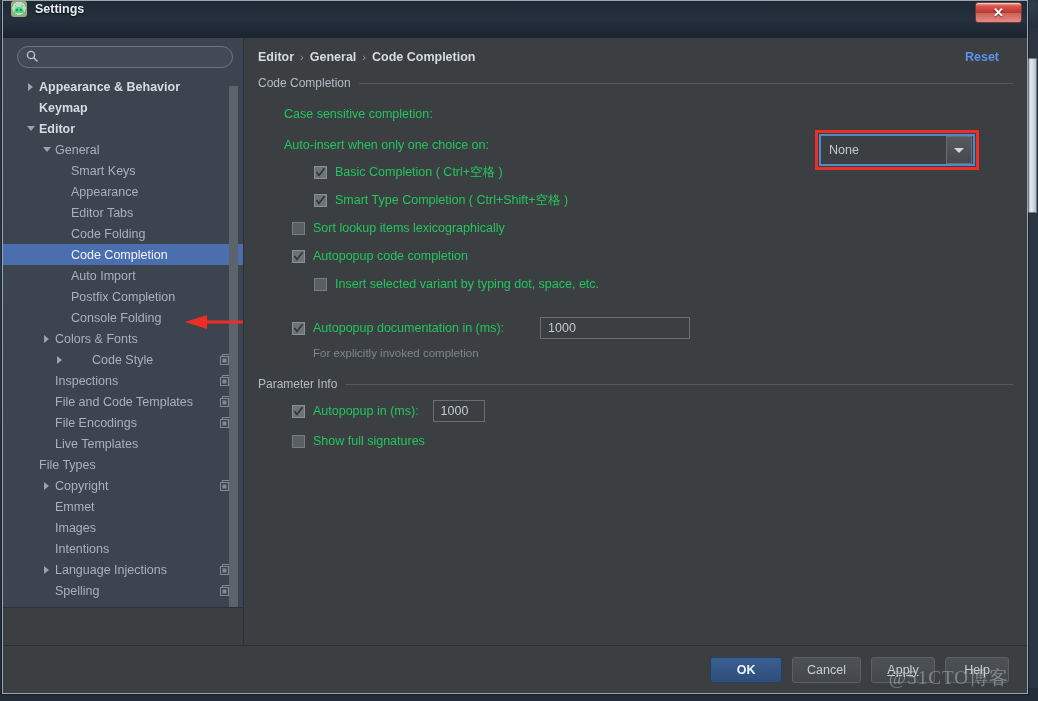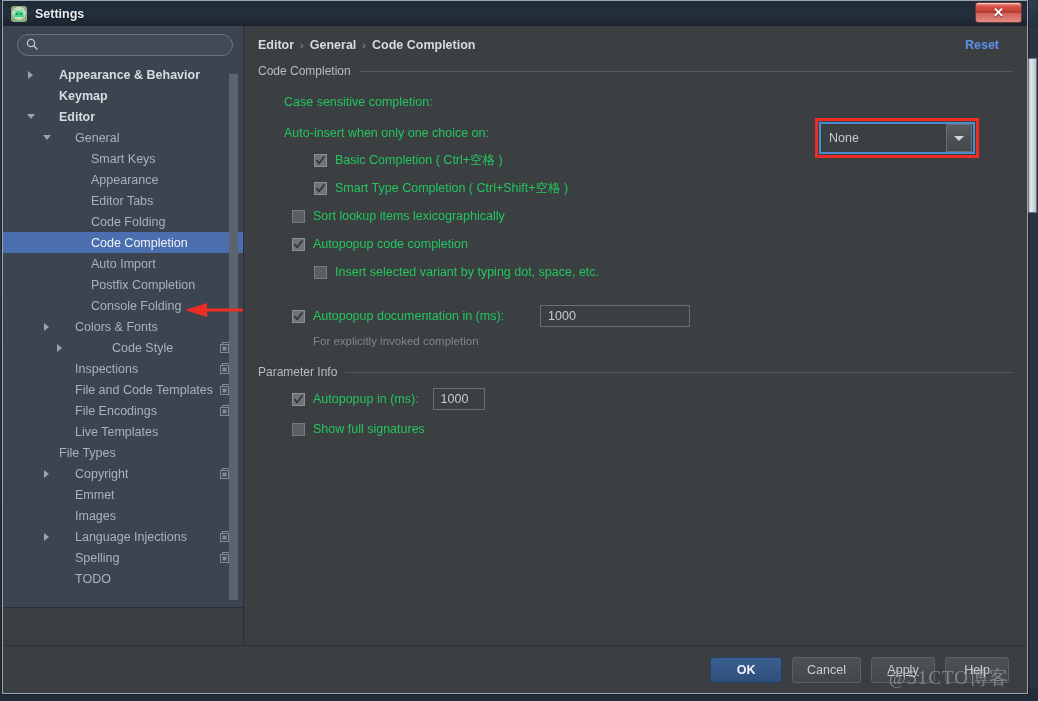--- a/index.html
+++ b/index.html
@@ -42,23 +42,23 @@
   
   #dialog {
     position: absolute; left: 2px; top: 0; width: 1026px; height: 694px;
     border: 1px solid #9aa6b2;
     box-shadow: 0 0 0 1px rgba(0,0,0,.35);
     background: #3c3f41;
     display: flex; flex-direction: column;
   }
   
   #titlebar {
-    height: 25px; flex: none; position: relative;
+    height: 37px; flex: none; position: relative;
     background: linear-gradient(180deg,#1f2a36 0%,#24303d 50%,#1b242e 100%);
-    display: flex; align-items: center; padding-left: 8px;
+    display: flex; align-items: flex-start; padding-left: 8px;
   }
   #title-wrap { display: flex; align-items: center; gap: 8px; }
   #app-icon {
     width: 16px; height: 16px; border-radius: 3px;
     background: radial-gradient(circle at 50% 45%, #c9d8c4 0 55%, #8fae7d 56% 100%);
     display: flex; align-items: center; justify-content: center;
   }
   #app-icon svg { display:block; }
   #title-text {
     font-size: 12.5px; font-weight: bold; color: #e8eef3;
@@ -113,21 +113,21 @@
   }
   .trow.sel { background: #4b6eaf; color: #f0f3f7; }
   .trow.bold { color: #d6dbe1; font-weight: bold; }
   .tw-arrow {
     width: 11px; height: 11px; flex: none; margin-right: 3px;
     display: flex; align-items: center; justify-content: center;
   }
   .tw-arrow.none { visibility: hidden; }
   .tri-r { width:0;height:0;border-left:5px solid #9aa3ad;border-top:4px solid transparent;border-bottom:4px solid transparent; }
   .tri-d { width:0;height:0;border-top:5px solid #9aa3ad;border-left:4px solid transparent;border-right:4px solid transparent; }
-  .tlabel { flex: 1; overflow: hidden; text-overflow: ellipsis; margin-left: 20px; }
+  .tlabel { flex: 1; overflow: hidden; text-overflow: ellipsis; }
   .copy-ic { width: 13px; height: 13px; flex: none; margin-right: 11px; opacity: .75; }
 
   #tree-scroll {
     position: absolute; right: 5px; top: 4px; width: 9px; bottom: 44px;
   }
   #tree-thumb {
     position: absolute; left: 0; top: 8px; width: 9px; height: 526px;
     background: #5d636c; border-radius: 1px;
   }
   #left-bottom-filler { flex: none; height: 38px; background: #3c3f41; border-top: 1px solid #2b3039; }
@@ -410,20 +410,24 @@
             </div>
             <div class="trow" style="padding-left: 38px;">
               <span class="tw-arrow none"></span>
               <span class="tlabel">Emmet</span>
             </div>
             <div class="trow" style="padding-left: 38px;">
               <span class="tw-arrow none"></span>
               <span class="tlabel">Images</span>
             </div>
             <div class="trow" style="padding-left: 38px;">
+              <span class="tw-arrow none"></span>
+              <span class="tlabel">Intentions</span>
+            </div>
+            <div class="trow" style="padding-left: 38px;">
               <span class="tw-arrow">
                 <i class="tri-r"></i>
               </span>
               <span class="tlabel">Language Injections</span>
               <span class="copy-ic"><svg width="13" height="13" viewBox="0 0 13 13" aria-hidden="true">
                   <rect x="3.5" y="1.5" width="8" height="8" fill="none" stroke="#9aa2ac" stroke-width="1"></rect>
                   <rect x="1.5" y="3.5" width="8" height="8" fill="#3c4450" stroke="#9aa2ac" stroke-width="1"></rect>
                   <rect x="3.5" y="5.5" width="4" height="4" fill="#9aa2ac"></rect>
                 </svg></span>
             </div>

